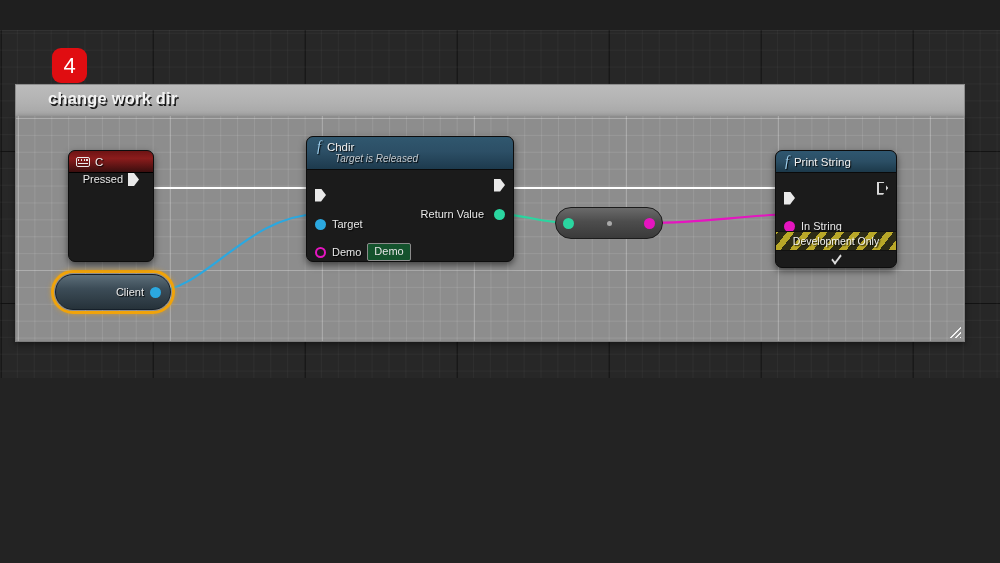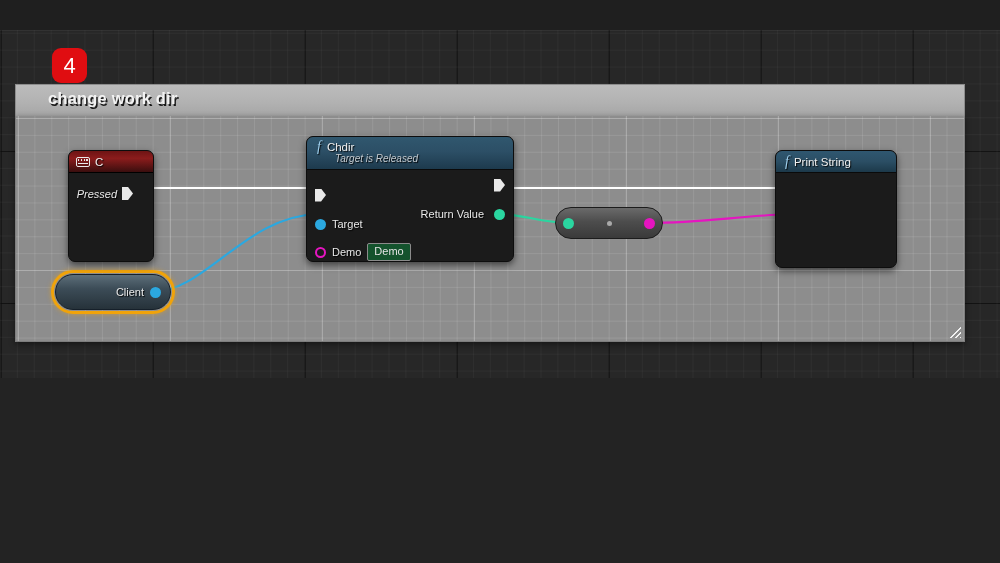--- a/index.html
+++ b/index.html
@@ -174,25 +174,24 @@
   .kb-icon::after {
     content: "";
     position: absolute; left: 1px; bottom: 1.2px;
     width: 9.5px; height: 1.6px;
     background: #e9e9e9;
   }
   .kb-row {
     position: relative;
     height: 27px;
     display: flex;
-    align-items: flex-end;
+    align-items: flex-start;
     justify-content: flex-end;
-    padding-right: 20px;
+    padding-right: 14px;
     gap: 5px;
-    font-style: italic;
   }
   .pin-label {
     font-size: 11px;
     color: #e8e8e8;
     text-shadow: 1px 1px 1px rgba(0,0,0,0.9);
     white-space: nowrap;
   }
 
   
   .exec {
@@ -453,20 +452,42 @@
     <span class="dot" style="background:#2ad6a0"></span>
     <span class="knot-dot"></span>
     <span class="dot" style="background:#e515c0"></span>
   </div>
 
   <div class="node ps-node">
     <div class="node-hd ps-hd">
       <span class="fx-icon">f</span>
       <span class="node-title">Print String</span>
     </div>
+    <div class="node-body">
+      <div class="prow" style="height:30px;">
+        <span class="left">
+            <span class="exec"></span>
+          </span>
+        <span class="right">
+            <span class="exec hollow"></span>
+          </span>
+      </div>
+      <div class="prow" style="height:26px;">
+        <span class="left">
+          <span class="dot" style="background:#e515c0"></span>
+          <span class="pin-label">In String</span>
+        </span>
+      </div>
+      <div class="dev-band">
+        <span>Development Only</span>
+      </div>
+      <div class="chevron">
+        <span class="chev-shape"></span>
+      </div>
+    </div>
   </div>
 
   <div class="var-sel"></div>
   <div class="var-node">
     <span class="var-label">Client</span>
     <span class="dot" style="background:#2ba8e0"></span>
   </div>
 
 </div>
 

